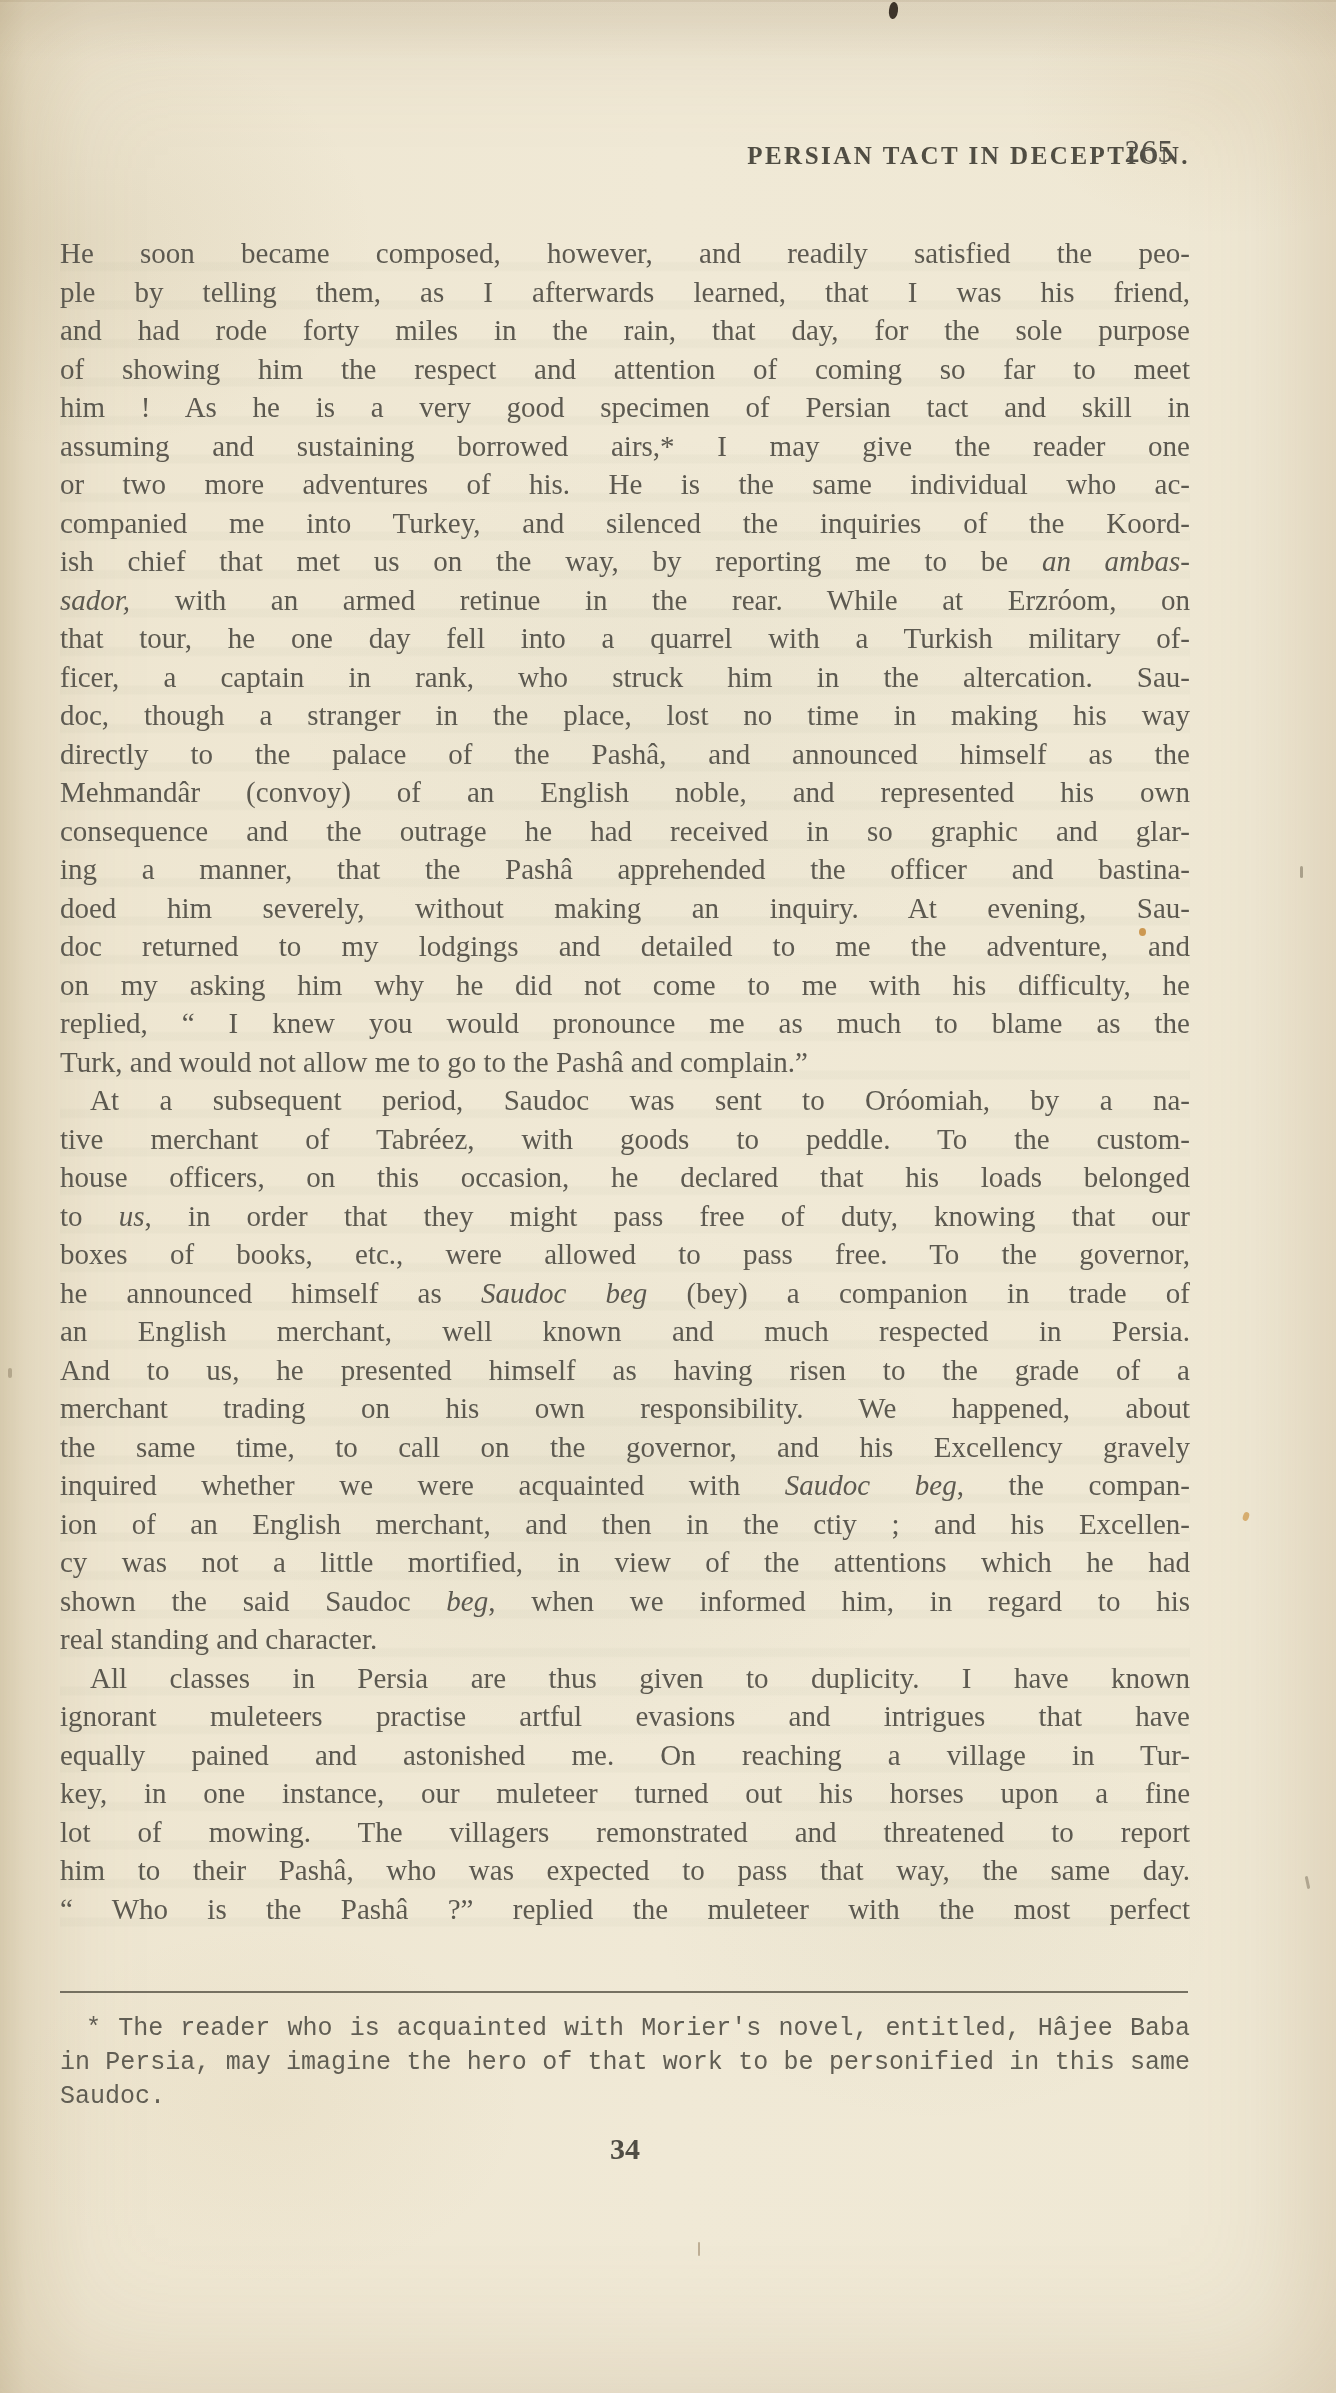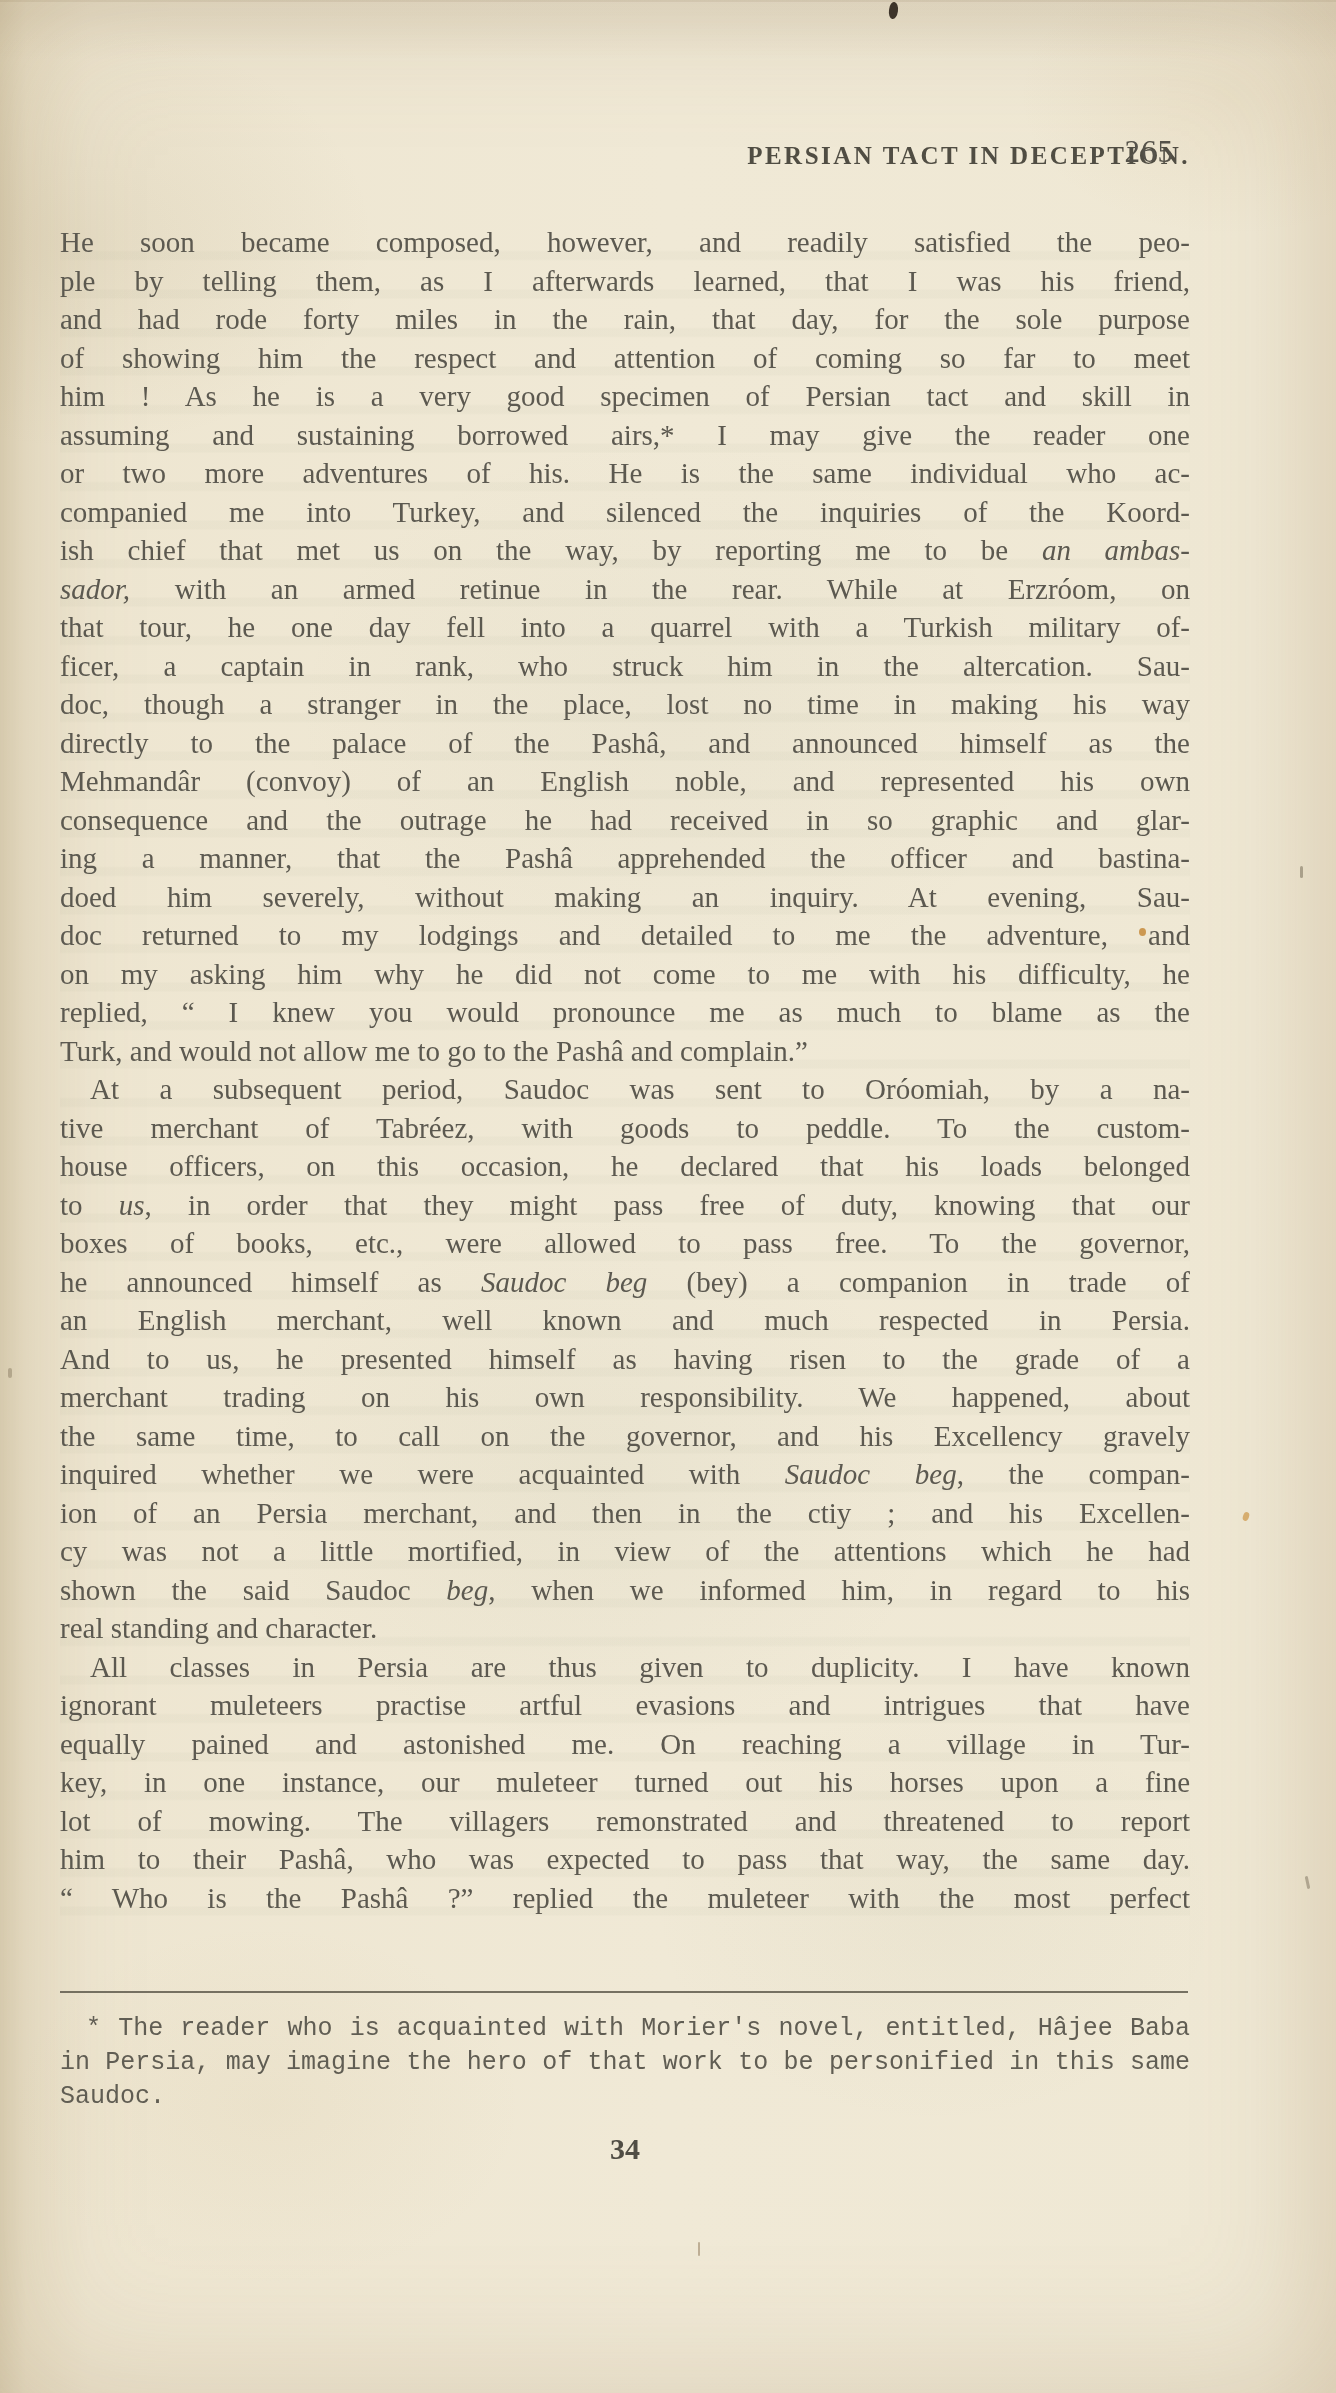--- a/index.html
+++ b/index.html
@@ -24,21 +24,21 @@
   .running-title{
     position:absolute;top:142px;left:60px;width:1130px;
     text-align:right;font-weight:bold;font-size:25px;
     letter-spacing:2.5px;color:#504d43;
   }
   .page-number{
     position:absolute;top:134px;left:44px;width:1130px;
     text-align:right;font-size:31px;color:#55524a;letter-spacing:1px;
   }
   .bodytext{
-    position:absolute;top:223px;left:60px;width:1130px;
+    position:absolute;top:234px;left:60px;width:1130px;
     font-size:29px;line-height:38.5px;color:#5c5950;
     background:repeating-linear-gradient(180deg,
       transparent 0 27px, rgba(128,138,108,.045) 29px 36px, transparent 38px 38.5px);
   }
   .line{text-align:justify;text-align-last:justify;white-space:normal;}
   .line.end{text-align-last:left;}
   .line.indent{text-indent:30px;}
   .line em{color:inherit;}
   .footnote-rule{
     position:absolute;top:1991px;left:60px;width:1128px;height:0;
@@ -98,21 +98,21 @@
       <div class="line"><span>tive merchant of Tabréez, with goods to peddle.  To the custom-</span></div>
       <div class="line"><span>house officers, on this occasion, he declared that his loads belonged</span></div>
       <div class="line"><span>to </span><em>us</em><span>, in order that they might pass free of duty, knowing that our</span></div>
       <div class="line"><span>boxes of books, etc., were allowed to pass free.  To the governor,</span></div>
       <div class="line"><span>he announced himself as </span><em>Saudoc beg</em><span> (bey) a companion in trade of</span></div>
       <div class="line"><span>an English merchant, well known and much respected in Persia.</span></div>
       <div class="line"><span>And to us, he presented himself as having risen to the grade of a</span></div>
       <div class="line"><span>merchant trading on his own responsibility.  We happened, about</span></div>
       <div class="line"><span>the same time, to call on the governor, and his Excellency gravely</span></div>
       <div class="line"><span>inquired whether we were acquainted with </span><em>Saudoc beg</em><span>, the compan-</span></div>
-      <div class="line"><span>ion of an Persia merchant, and then in the ctiy ; and his Excellen-</span></div>
+      <div class="line"><span>ion of an English merchant, and then in the ctiy ; and his Excellen-</span></div>
       <div class="line"><span>cy was not a little mortified, in view of the attentions which he had</span></div>
       <div class="line"><span>shown the said Saudoc </span><em>beg</em><span>, when we informed him, in regard to his</span></div>
       <div class="line end"><span>real standing and character.</span></div>
       <div class="line indent"><span>All classes in Persia are thus given to duplicity.  I have known</span></div>
       <div class="line"><span>ignorant muleteers practise artful evasions and intrigues that have</span></div>
       <div class="line"><span>equally pained and astonished me.  On reaching a village in Tur-</span></div>
       <div class="line"><span>key, in one instance, our muleteer turned out his horses upon a fine</span></div>
       <div class="line"><span>lot of mowing.  The villagers remonstrated and threatened to report</span></div>
       <div class="line"><span>him to their Pashâ, who was expected to pass that way, the same day.</span></div>
       <div class="line"><span>“ Who is the Pashâ ?” replied the muleteer with the most perfect</span></div>

